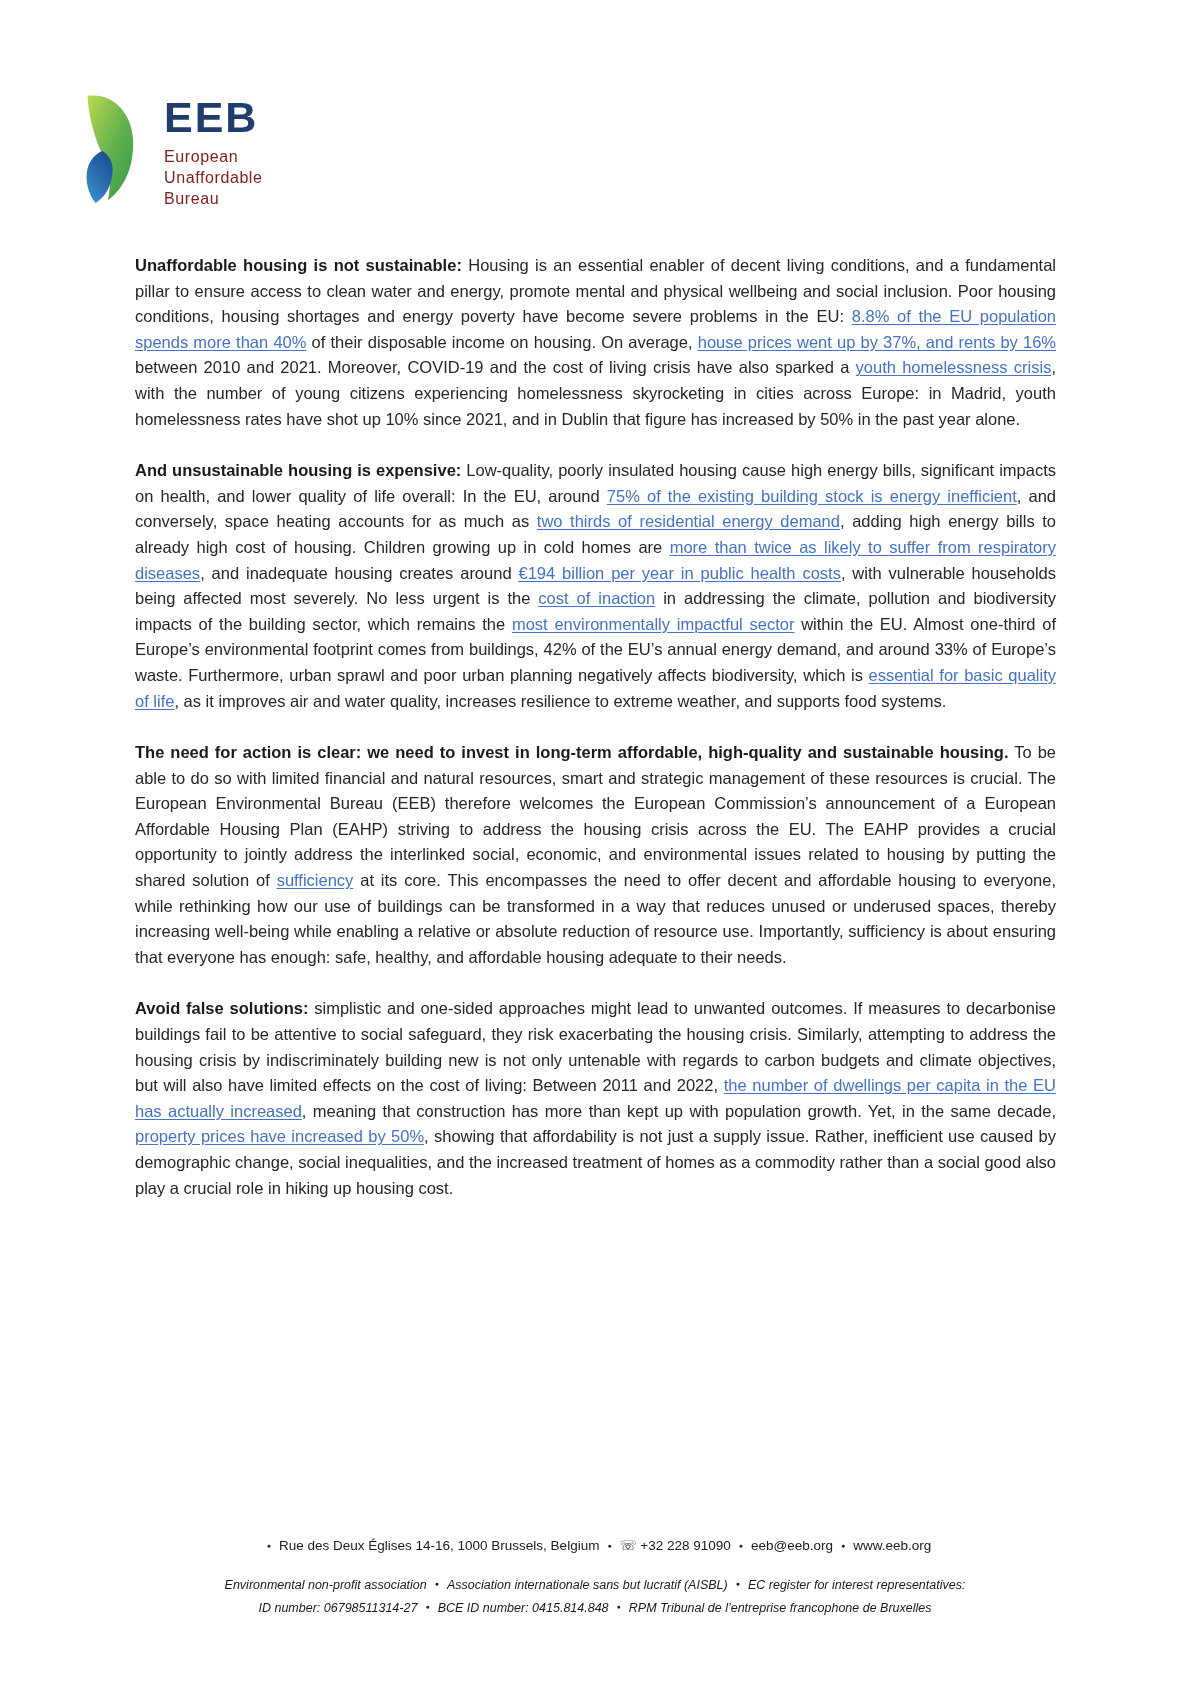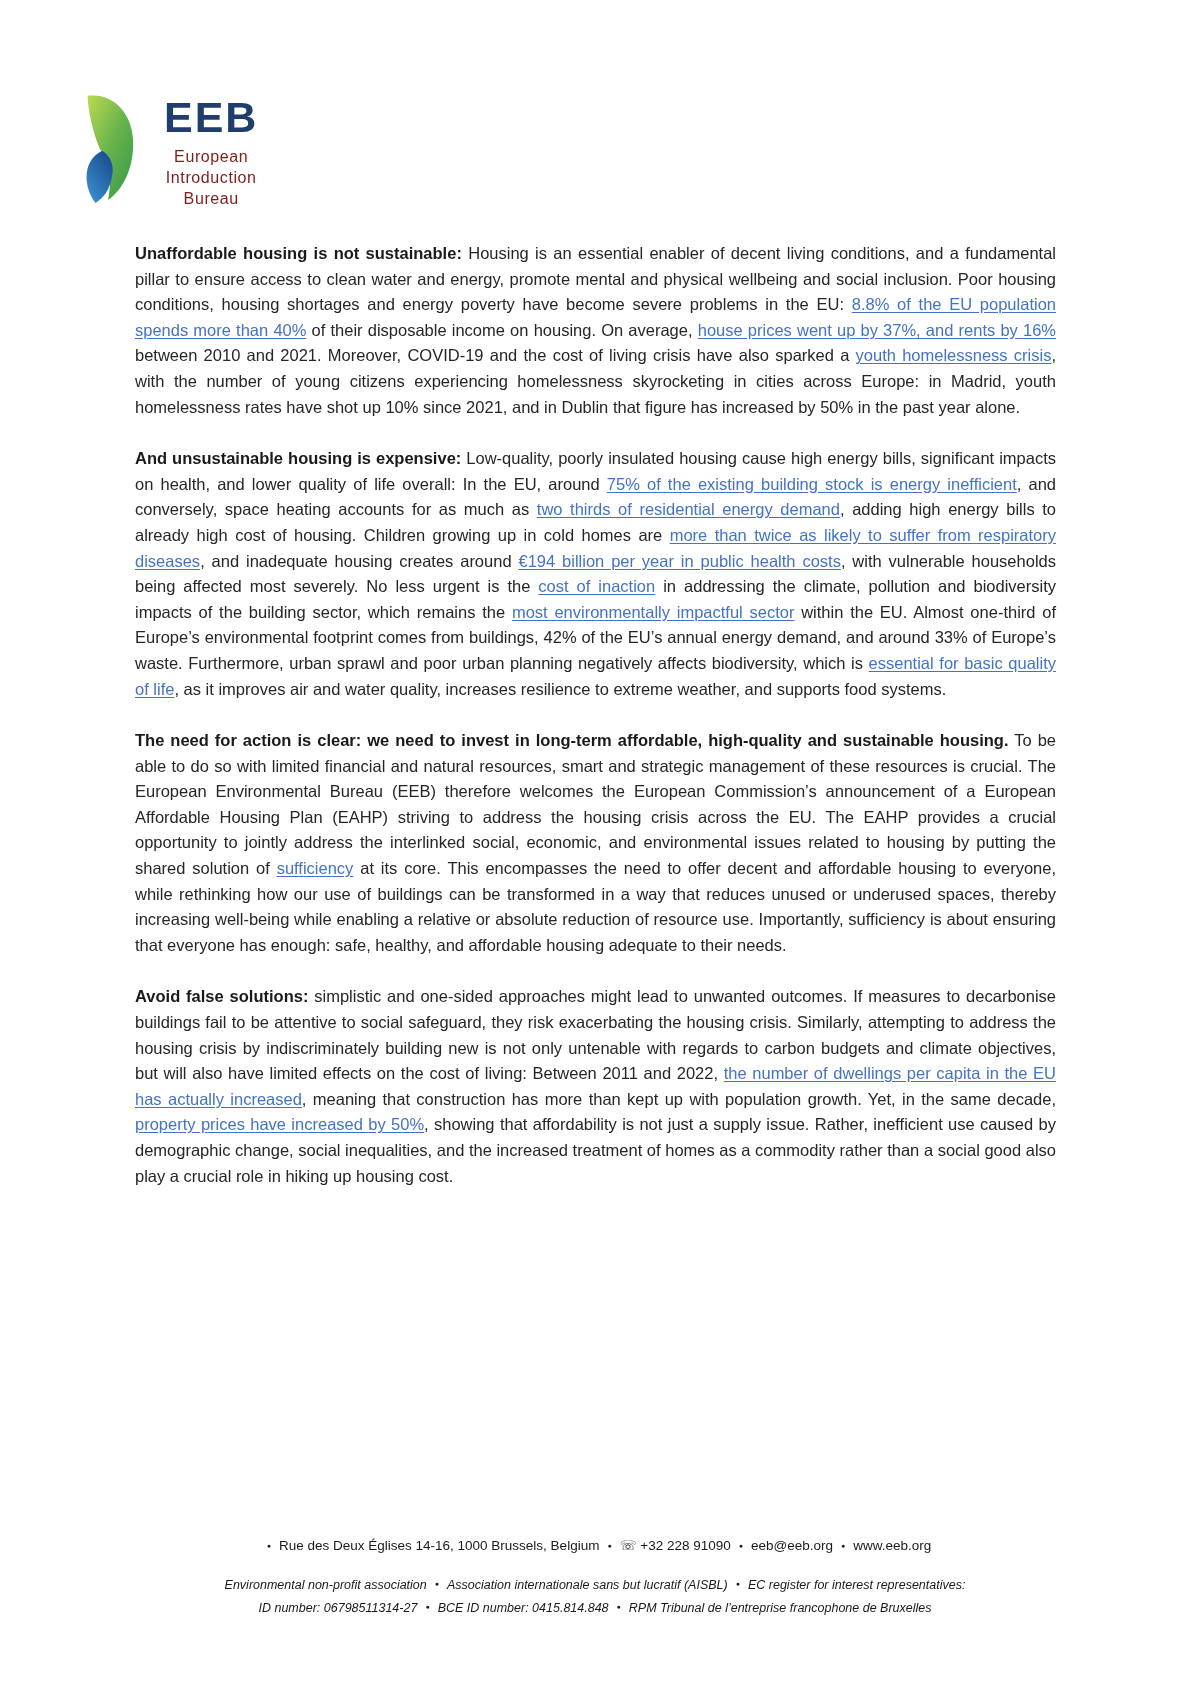--- a/index.html
+++ b/index.html
@@ -4,35 +4,35 @@
 <style>
   html,body{margin:0;padding:0;}
   body{
     width:1190px;height:1683px;background:#ffffff;position:relative;
     font-family:"Liberation Sans", sans-serif;color:#262626;
     -webkit-font-smoothing:antialiased;
   }
   .page{position:absolute;inset:0;overflow:hidden;}
 
   
-  .logo-block{position:absolute;left:78px;top:66px;display:flex;gap:20px;text-align:center;}
+  .logo-block{position:absolute;left:78px;top:66px;display:flex;gap:20px;}
   .leaf{width:66px;height:158px;flex:0 0 auto;}
   .logo-text{margin-top:30px;}
   .logo-acronym{font-size:43px;font-weight:bold;color:#1f3d6d;letter-spacing:2px;line-height:1;}
   .logo-name{margin-top:7px;font-size:16px;color:#7f1d1d;line-height:21px;letter-spacing:0.6px;}
 
   
   .content{position:absolute;left:135px;width:921px;top:241px;}
   h1.doc-title{
     font-size:26px;font-weight:bold;color:#1f3864;margin:0 0 37px 0;
     letter-spacing:-0.2px;line-height:1.2;
   }
   h2.section-heading{font-size:16.5px;font-weight:bold;color:#8fc43e;margin:0 0 36px 0;}
   p.body-para{
-    font-size:16.5px;line-height:25.6px;text-align:justify;margin:0 0 26px 0;
+    font-size:16.5px;line-height:25.6px;text-align:justify;margin:12px 0 26px 0;
     color:#262626;
   }
   p.body-para strong{color:#1a1a1a;}
   a.doc-link{color:#4472c4;text-decoration:underline;text-underline-offset:2px;cursor:pointer;}
 
   
   .footer{position:absolute;left:0;width:1190px;top:1537px;text-align:center;color:#1a1a1a;}
   .f-org{font-weight:bold;font-size:13.5px;margin-bottom:13px;}
   .f-contact{font-size:13.5px;margin-bottom:20px;}
   .f-italic{font-style:italic;font-size:12.5px;line-height:21px;}
@@ -56,21 +56,21 @@
           <stop offset="1" stop-color="#3b93d0"></stop>
         </linearGradient>
       </defs>
       <path d="M13 13 C 45 8, 73 34, 75 72 C 77 110, 62 140, 41 155 C 48 118, 42 96, 30 86 C 20 62, 14 35, 13 13 Z" fill="url(#gGreen)"></path>
       <path d="M33 88 C 45 96, 50 109, 46 125 C 43 141, 35 152, 24 159 C 14 147, 9 128, 13 112 C 17 99, 25 92, 33 88 Z" fill="url(#gBlue)"></path>
     </svg>
     <div class="logo-text">
       <div class="logo-acronym">EEB</div>
       <div class="logo-name">
         <div>European</div>
-        <div>Introduction</div>
+        <div>Unaffordable</div>
         <div>Bureau</div>
       </div>
     </div>
   </div>
 
   <div class="content">
     <main id="paragraphs">
         <p class="body-para"><strong>Unaffordable housing is not sustainable:</strong><span> Housing is an essential enabler of decent living conditions, and a fundamental pillar to ensure access to clean water and energy, promote mental and physical wellbeing and social inclusion. Poor housing conditions, housing shortages and energy poverty have become severe problems in the EU: </span><a class="doc-link" href="#">8.8% of the EU population spends more than 40%</a><span> of their disposable income on housing. On average, </span><a class="doc-link" href="#">house prices went up by 37%, and rents by 16%</a><span> between 2010 and 2021. Moreover, COVID-19 and the cost of living crisis have also sparked a </span><a class="doc-link" href="#">youth homelessness crisis</a><span>, with the number of young citizens experiencing homelessness skyrocketing in cities across Europe: in Madrid, youth homelessness rates have shot up 10% since 2021, and in Dublin that figure has increased by 50% in the past year alone.</span></p>
         <p class="body-para"><strong>And unsustainable housing is expensive:</strong><span> Low-quality, poorly insulated housing cause high energy bills, significant impacts on health, and lower quality of life overall: In the EU, around </span><a class="doc-link" href="#">75% of the existing building stock is energy inefficient</a><span>, and conversely, space heating accounts for as much as </span><a class="doc-link" href="#">two thirds of residential energy demand</a><span>, adding high energy bills to already high cost of housing. Children growing up in cold homes are </span><a class="doc-link" href="#">more than twice as likely to suffer from respiratory diseases</a><span>, and inadequate housing creates around </span><a class="doc-link" href="#">€194 billion per year in public health costs</a><span>, with vulnerable households being affected most severely. No less urgent is the </span><a class="doc-link" href="#">cost of inaction</a><span> in addressing the climate, pollution and biodiversity impacts of the building sector, which remains the </span><a class="doc-link" href="#">most environmentally impactful sector</a><span> within the EU. Almost one-third of Europe’s environmental footprint comes from buildings, 42% of the EU’s annual energy demand, and around 33% of Europe’s waste. Furthermore, urban sprawl and poor urban planning negatively affects biodiversity, which is </span><a class="doc-link" href="#">essential for basic quality of life</a><span>, as it improves air and water quality, increases resilience to extreme weather, and supports food systems.</span></p>
         <p class="body-para"><strong>The need for action is clear: we need to invest in long-term affordable, high-quality and sustainable housing.</strong><span> To be able to do so with limited financial and natural resources, smart and strategic management of these resources is crucial. The European Environmental Bureau (EEB) therefore welcomes the European Commission’s announcement of a European Affordable Housing Plan (EAHP) striving to address the housing crisis across the EU. The EAHP provides a crucial opportunity to jointly address the interlinked social, economic, and environmental issues related to housing by putting the shared solution of </span><a class="doc-link" href="#">sufficiency</a><span> at its core. This encompasses the need to offer decent and affordable housing to everyone, while rethinking how our use of buildings can be transformed in a way that reduces unused or underused spaces, thereby increasing well-being while enabling a relative or absolute reduction of resource use. Importantly, sufficiency is about ensuring that everyone has enough: safe, healthy, and affordable housing adequate to their needs.</span></p>

